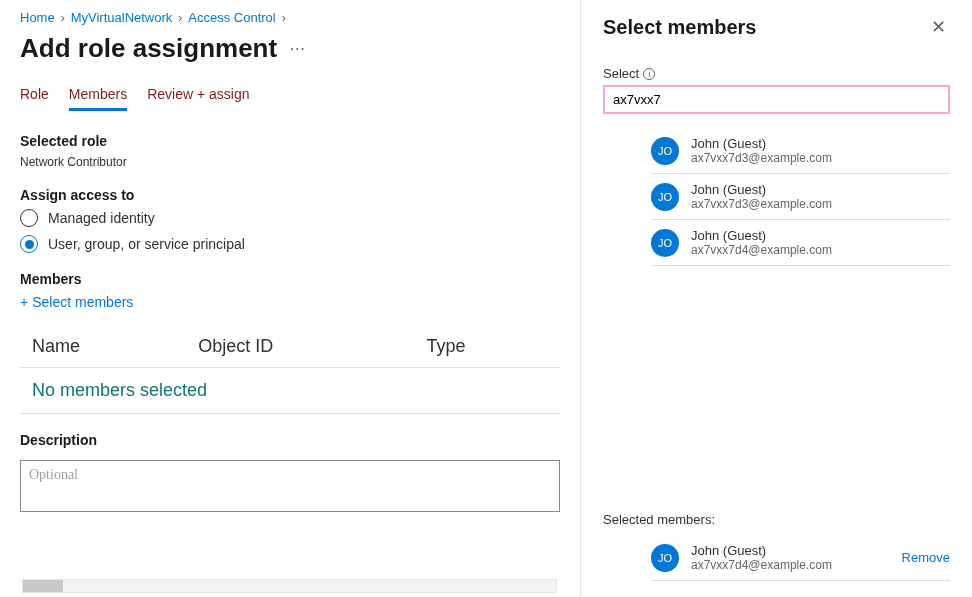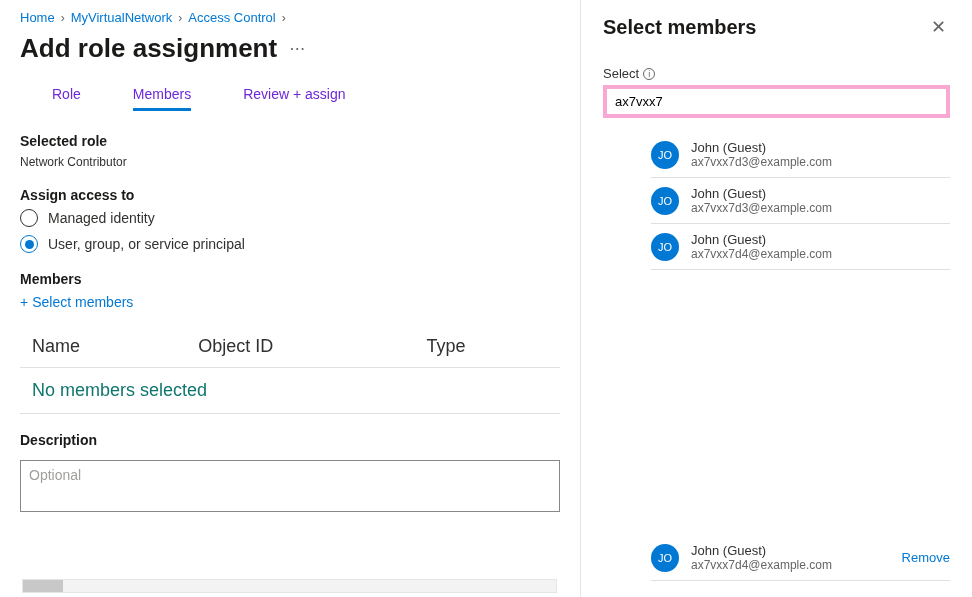--- a/index.html
+++ b/index.html
@@ -54,25 +54,24 @@
       font-size: 16px;
       cursor: pointer;
     }
     .tabs {
       display: flex;
       gap: 20px;
       margin-bottom: 22px;
       font-size: 14px;
     }
     .tab {
-      color: #6d28d9;
+      color: #7f1d1d;
       cursor: pointer;
       padding-bottom: 6px;
       border-bottom: 3px solid transparent;
-      margin-left: 32px;
     }
     .tab.active {
       border-bottom-color: #0078d4;
       font-weight: 400;
     }
     .section-label {
       font-size: 14px;
       font-weight: 700;
       color: #1b1a19;
       margin-bottom: 6px;
@@ -145,21 +144,21 @@
       margin-top: 18px;
     }
     .desc-input {
       width: 100%;
       border: 1px solid #8a8886;
       padding: 6px 8px;
       font-size: 14px;
       margin-top: 6px;
       height: 52px;
       resize: none;
-      font-family: Liberation Sans, sans-serif;
+      font-family: Liberation Serif, serif;
     }
     .desc-input::placeholder {
       color: #a19f9d;
     }
     .scroll-track {
       position: absolute;
       bottom: 4px;
       left: 22px;
       right: 415px;
       height: 14px;
@@ -215,21 +214,21 @@
       border: 1px solid #666;
       border-radius: 50%;
       display: inline-flex;
       align-items: center;
       justify-content: center;
       font-size: 9px;
       color: #666;
     }
     .select-input {
       width: 100%;
-      border: 4px solid #f9a8d4;
+      border: 2px solid #f9a8d4;
       padding: 5px 8px;
       font-size: 13px;
       outline: none;
     }
     .results-list {
       margin-top: 14px;
     }
     .member-row {
       display: flex;
       align-items: center;
@@ -381,20 +380,21 @@
     <div class="member-row">
       <div class="avatar">JO</div>
       <div class="member-info">
         <div class="member-name">John (Guest)</div>
         <div class="member-email">ax7vxx7d4@example.com</div>
       </div>
     </div>
   </div>
 
   <div class="selected-section">
+    <div class="selected-label">Selected members:</div>
     <div class="member-row">
       <div class="avatar">JO</div>
       <div class="member-info">
         <div class="member-name">John (Guest)</div>
         <div class="member-email">ax7vxx7d4@example.com</div>
       </div>
       <div class="remove-link">Remove</div>
     </div>
   </div>
 </div>

